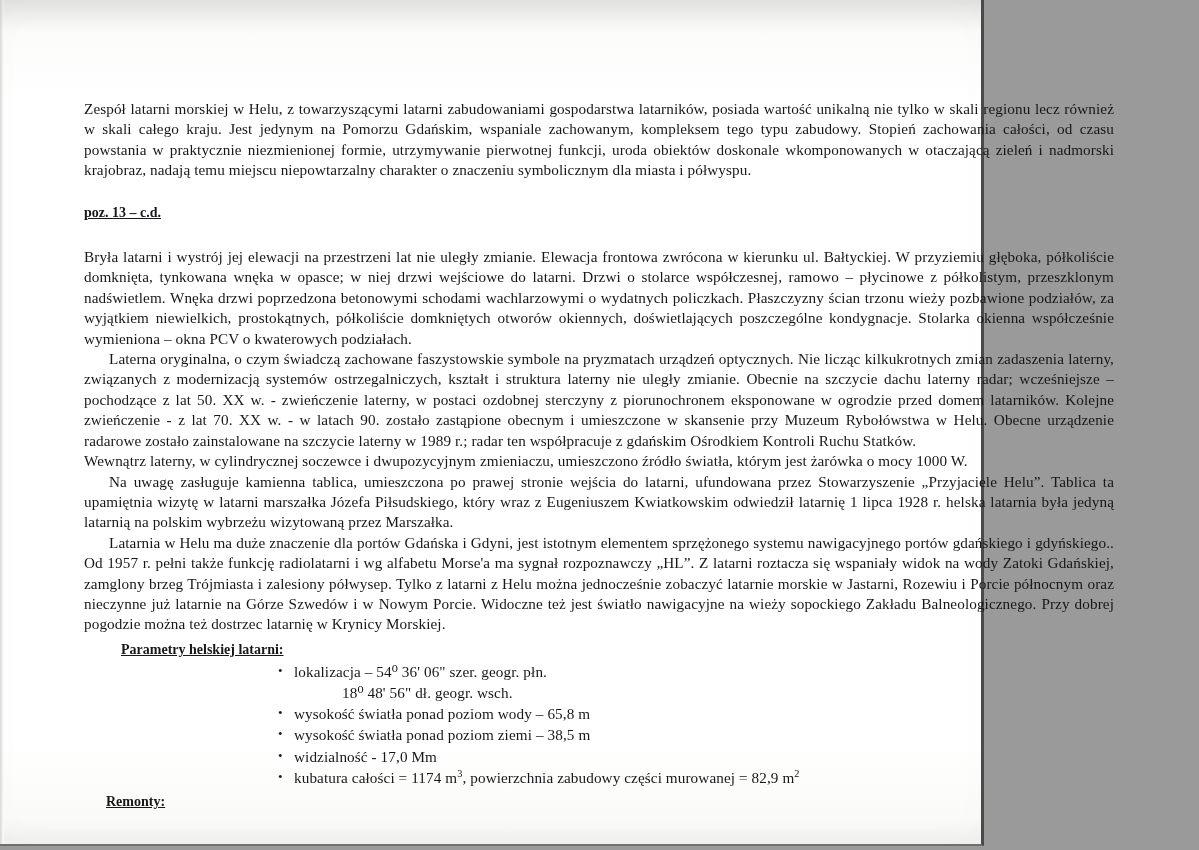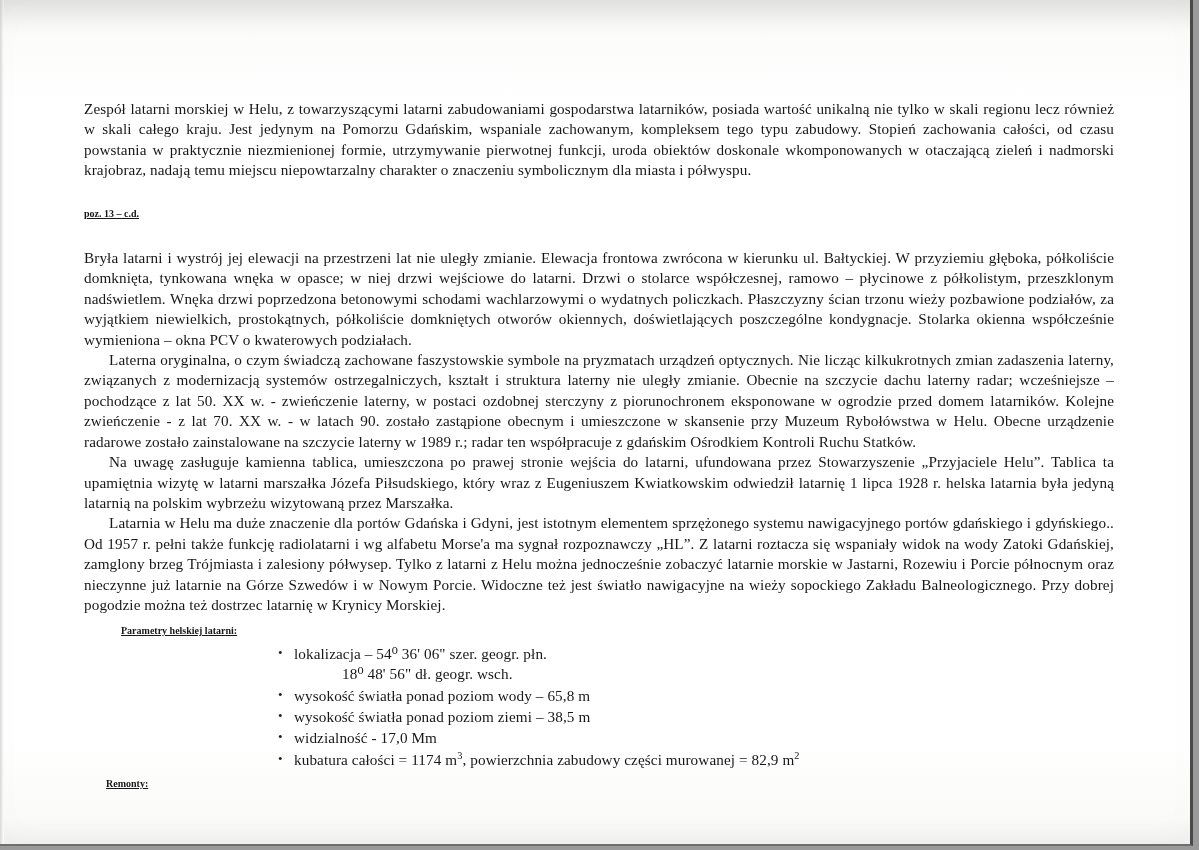--- a/index.html
+++ b/index.html
@@ -13,21 +13,21 @@
     background: #9a9a9a;
     font-family: "Liberation Serif", "DejaVu Serif", serif;
     overflow: hidden;
   }
 
   
   #page-sheet {
     position: absolute;
     left: 0;
     top: 0;
-    width: 1193px;
+    width: 984px;
     height: 846px;
     background:
       linear-gradient(180deg, #f2f2f0 0%, #fbfbfa 3%, #ffffff 12%, #ffffff 88%, #fafaf8 97%, #f0f0ee 100%);
     border-right: 3px solid #4a4a4a;
     border-bottom: 2px solid #6f6f6f;
     box-shadow: inset 0 0 40px rgba(0,0,0,0.015);
   }
   #page-sheet::before {
     content: "";
     position: absolute;
@@ -62,21 +62,21 @@
     letter-spacing: 0.1px;
   }
 
   .para {
     margin: 0;
   }
   .para.indent { text-indent: 25px; }
 
   .section-head {
     font-weight: bold;
-    font-size: 10px;
+    font-size: 14px;
     line-height: 20.4px;
     color: #17171a;
     text-decoration: underline;
     display: inline-block;
   }
 
   .head-block { margin-top: 22px; margin-bottom: 24px; }
 
   .sub-head-block { margin-top: 5px; }
   .sub-head-block.remonty { margin-top: 3px; margin-left: 22px; }
@@ -125,20 +125,21 @@
     <p class="para">Zespół latarni morskiej w Helu, z towarzyszącymi latarni zabudowaniami gospodarstwa latarników, posiada wartość unikalną nie tylko w skali regionu lecz również w skali całego kraju. Jest jedynym na Pomorzu Gdańskim, wspaniale zachowanym, kompleksem tego typu zabudowy. Stopień zachowania całości, od czasu powstania w praktycznie niezmienionej formie, utrzymywanie pierwotnej funkcji, uroda obiektów doskonale wkomponowanych w otaczającą zieleń i nadmorski krajobraz, nadają temu miejscu niepowtarzalny charakter o znaczeniu symbolicznym dla miasta i półwyspu.</p>
 
     <div class="head-block">
       <span class="section-head">poz. 13 – c.d.</span>
     </div>
 
     <p class="para">Bryła latarni i wystrój jej elewacji na przestrzeni lat nie uległy zmianie. Elewacja frontowa zwrócona w kierunku ul. Bałtyckiej. W przyziemiu głęboka, półkoliście domknięta, tynkowana wnęka w opasce; w niej drzwi wejściowe do latarni. Drzwi o stolarce współczesnej, ramowo – płycinowe z półkolistym, przeszklonym nadświetlem. Wnęka drzwi poprzedzona betonowymi schodami wachlarzowymi o wydatnych policzkach. Płaszczyzny ścian trzonu wieży pozbawione podziałów, za wyjątkiem niewielkich, prostokątnych, półkoliście domkniętych otworów okiennych, doświetlających poszczególne kondygnacje. Stolarka okienna współcześnie wymieniona – okna PCV o kwaterowych podziałach.</p>
 
     <p class="para indent blockgap">Laterna oryginalna, o czym świadczą zachowane faszystowskie symbole na pryzmatach urządzeń optycznych. Nie licząc kilkukrotnych zmian zadaszenia laterny, związanych z modernizacją systemów ostrzegalniczych, kształt i struktura laterny nie uległy zmianie. Obecnie na szczycie dachu laterny radar; wcześniejsze – pochodzące z lat 50. XX w. -  zwieńczenie laterny, w postaci ozdobnej sterczyny z piorunochronem eksponowane w ogrodzie przed domem latarników. Kolejne zwieńczenie - z lat 70. XX w. - w latach 90. zostało  zastąpione obecnym i umieszczone w skansenie przy Muzeum Rybołówstwa w Helu. Obecne urządzenie radarowe zostało zainstalowane na szczycie laterny w 1989 r.; radar ten współpracuje z gdańskim Ośrodkiem Kontroli Ruchu Statków.</p>
 
+    <p class="para blockgap">Wewnątrz laterny, w cylindrycznej soczewce i dwupozycyjnym zmieniaczu, umieszczono źródło światła, którym jest żarówka o mocy 1000 W.</p>
 
     <p class="para indent blockgap">Na uwagę zasługuje kamienna tablica, umieszczona po prawej stronie wejścia do latarni, ufundowana przez Stowarzyszenie „Przyjaciele Helu”. Tablica ta upamiętnia wizytę w latarni marszałka Józefa Piłsudskiego, który wraz z Eugeniuszem Kwiatkowskim odwiedził latarnię 1 lipca 1928 r. helska latarnia była jedyną latarnią na polskim wybrzeżu wizytowaną przez Marszałka.</p>
 
     <p class="para indent blockgap">Latarnia w Helu ma duże znaczenie dla portów Gdańska i Gdyni, jest istotnym elementem sprzężonego systemu nawigacyjnego  portów gdańskiego i gdyńskiego.. Od 1957 r. pełni także funkcję radiolatarni i wg alfabetu Morse'a ma sygnał rozpoznawczy „HL”. Z latarni roztacza się wspaniały widok na wody  Zatoki Gdańskiej, zamglony brzeg Trójmiasta i zalesiony półwysep. Tylko z latarni z Helu można jednocześnie zobaczyć latarnie morskie w Jastarni, Rozewiu i Porcie północnym oraz nieczynne już latarnie na Górze Szwedów i w Nowym Porcie. Widoczne też jest światło nawigacyjne na wieży sopockiego Zakładu Balneologicznego. Przy dobrej pogodzie można też dostrzec latarnię w Krynicy Morskiej.</p>
 
     <div class="sub-head-block parametry">
       <span class="section-head">Parametry helskiej latarni:</span>
     </div>
 
     <ul class="bullets" id="params-list">

